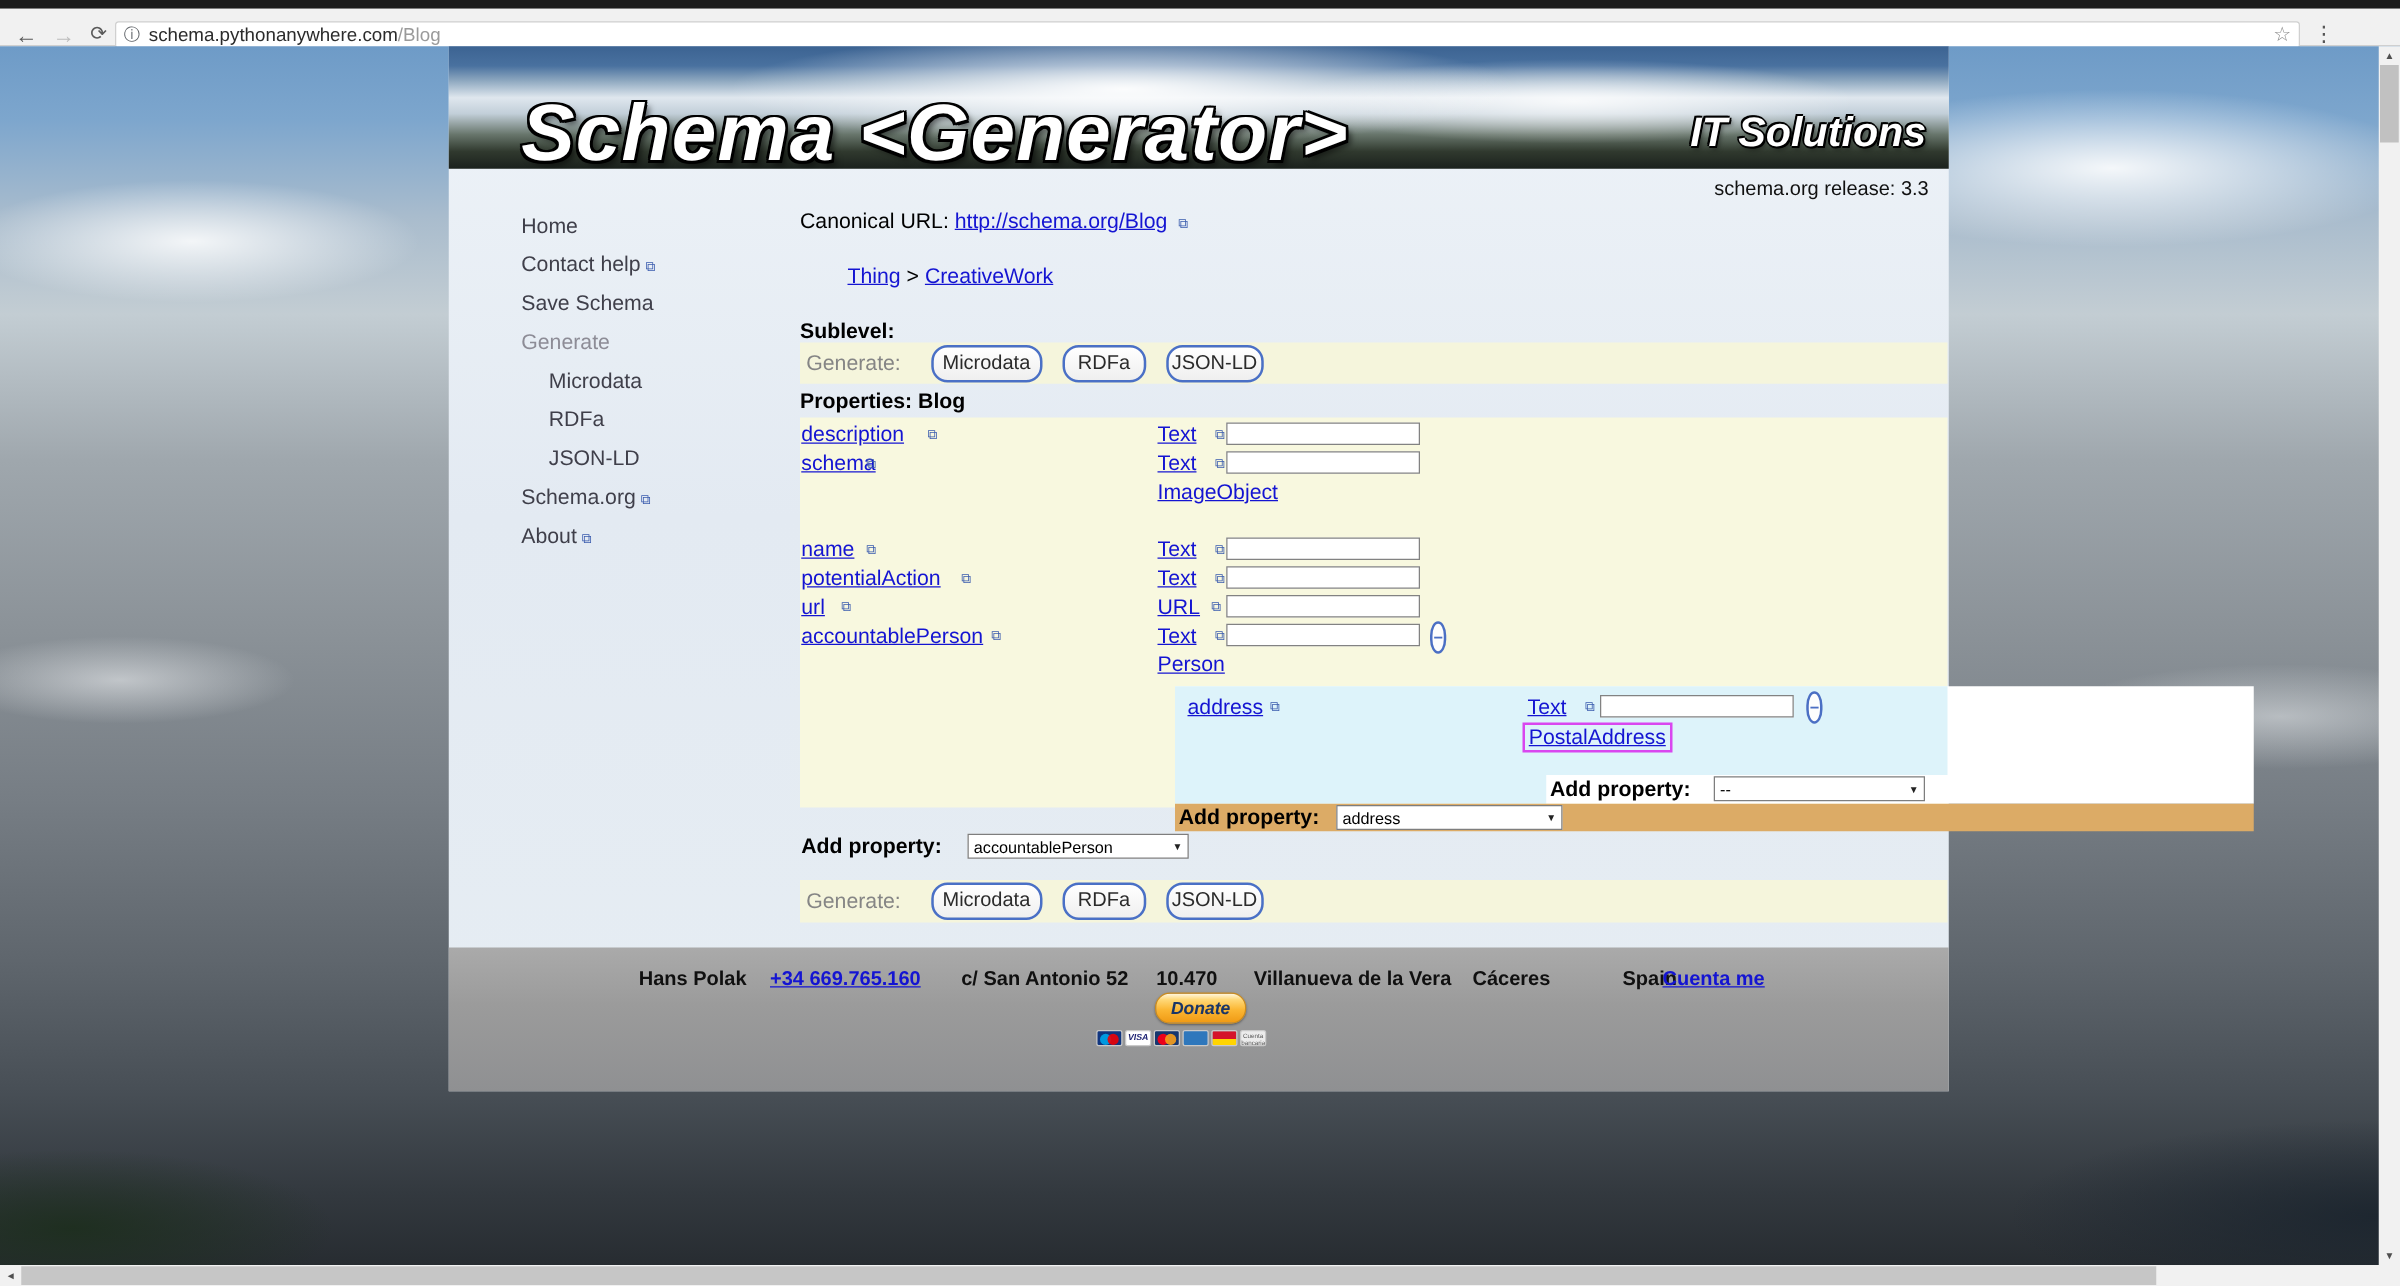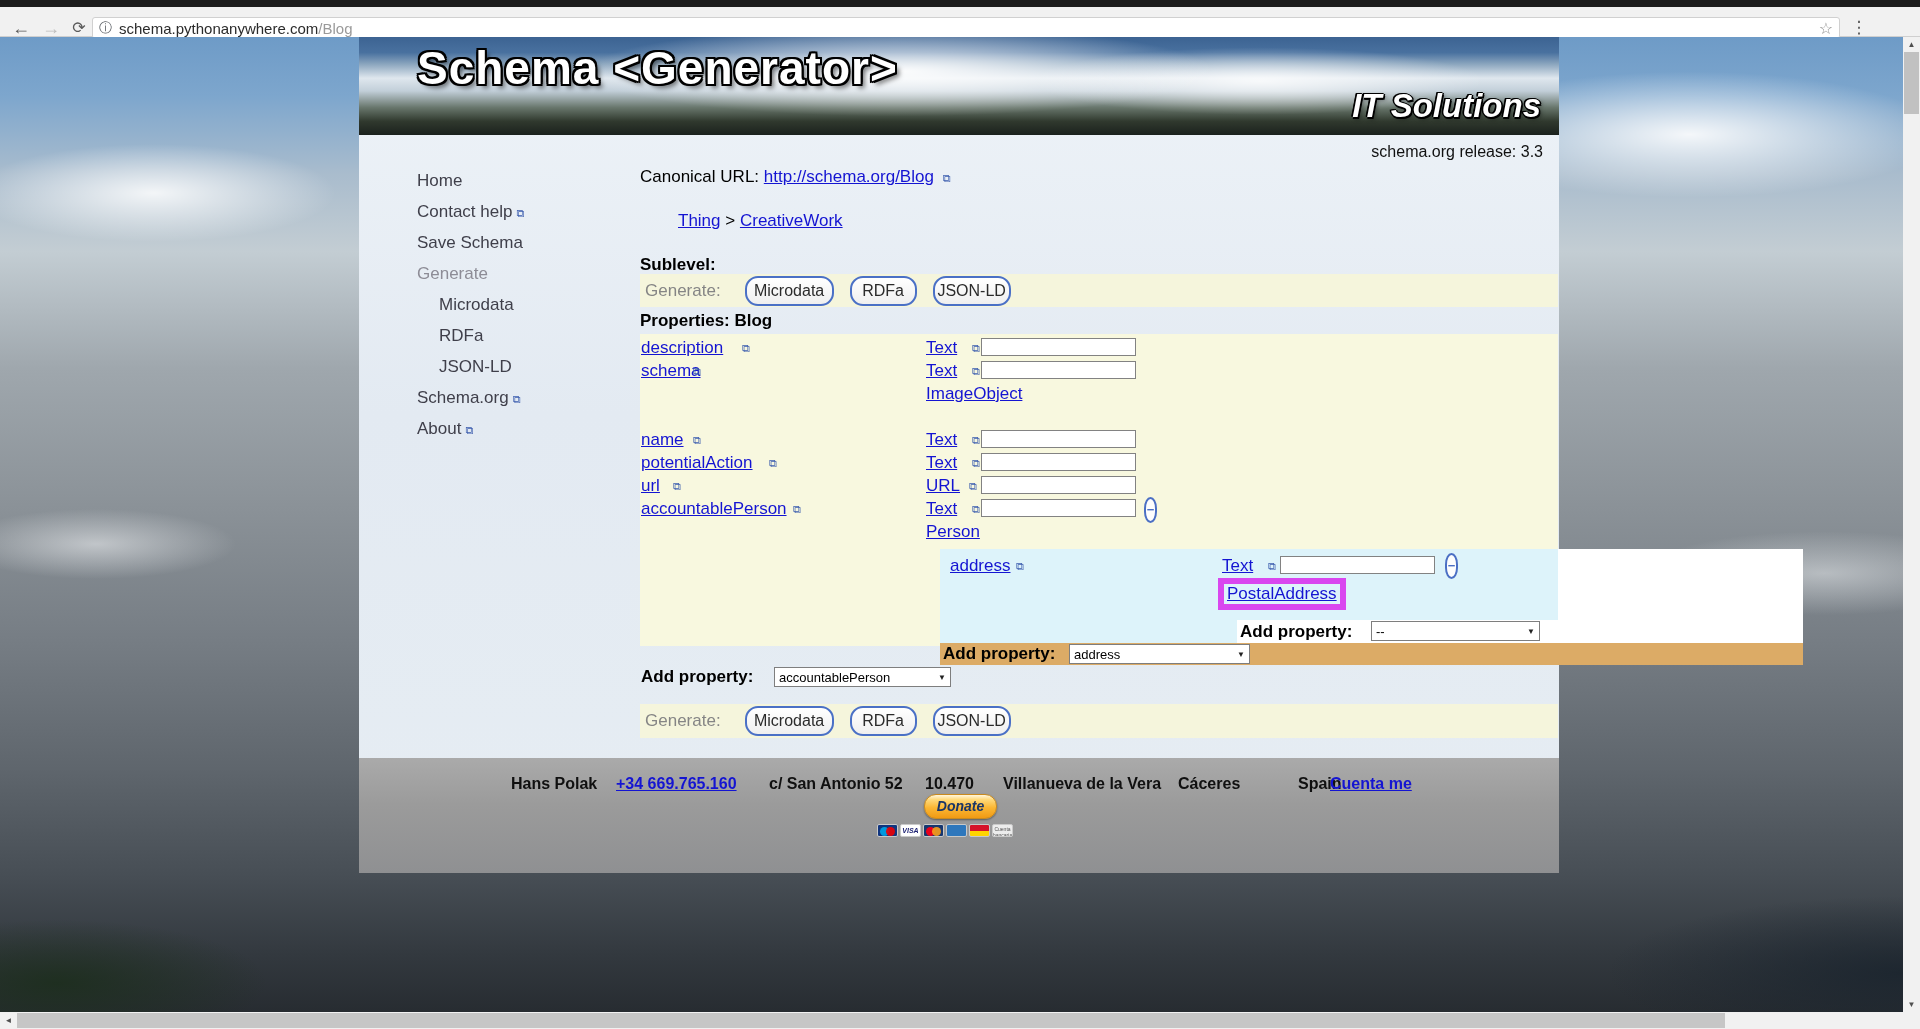--- a/index.html
+++ b/index.html
@@ -34,21 +34,21 @@
 
   
   .card { left:359px; top:37px; width:1200px; height:836px;
     background: linear-gradient(180deg,#eef3f8 0%,#e3eaf2 45%,#e6edf3 100%); }
   .banner { left:0; top:0; width:1200px; height:98px;
     background:
       radial-gradient(ellipse 420px 60px at 45% 35%, rgba(255,255,255,.95), rgba(255,255,255,0) 75%),
       radial-gradient(ellipse 300px 45px at 75% 45%, rgba(255,255,255,.8), rgba(255,255,255,0) 75%),
       linear-gradient(180deg,#3c6392 0%,#49719f 16%,#8da7bf 28%,#dfe7ee 42%,#c2cfd9 55%,#68766c 72%,#30392e 86%,#1b211d 100%);
     overflow:hidden; }
-  .site-title { left:58px; top:4px; font-size:46px; font-weight:bold; color:#fff; letter-spacing:1px; white-space:nowrap;
+  .site-title { left:58px; top:32px; font-size:64px; font-weight:bold; font-style:italic; color:#fff; letter-spacing:1px; white-space:nowrap;
     text-shadow:2px 0 #000,-2px 0 #000,0 2px #000,0 -2px #000,2px 2px #000,-2px -2px #000,2px -2px #000,-2px 2px #000,4px 4px 5px rgba(0,0,0,.55); }
   .site-tagline { right:18px; top:50px; font-size:33px; font-weight:bold; font-style:italic; color:#fff; white-space:nowrap;
     text-shadow:1.5px 0 #000,-1.5px 0 #000,0 1.5px #000,0 -1.5px #000,1.5px 1.5px #000,-1.5px -1.5px #000,2px 2px 4px rgba(0,0,0,.5); }
   .release { right:16px; top:106px; font-size:16px; color:#111; }
 
   
   .sidebar { left:34px; top:134px; width:230px; }
   .side-item { height:31px; font-size:17px; color:#3f3f4a; cursor:pointer; white-space:nowrap;margin-left:24px; }
   .side-item.disabled { color:#8d8c96; cursor:default; }
   .side-item.indent { padding-left:22px; }
@@ -61,21 +61,21 @@
   .beige-row { background:#f5f5dc; display:flex; align-items:center; padding-left:5px; }
   .gen-label { font-size:17px; color:#858585; margin-right:24px; }
   .btn { border:2px solid #4a70c6; border-radius:13px; background:linear-gradient(#ffffff,#efefef); padding:4px 0; width:89px; text-align:center; font-size:16px; color:#2b2b2b; margin-right:16px; cursor:pointer; }
   .btn.narrow { width:67px; }
   .btn.mid { width:78px; }
 
   .ptable { left:281px; top:297px; width:918px; height:312px; background:#f8f8df; }
   .prow { position:absolute; left:1px; height:23px; }
   .tinput { width:155px; height:18px; border:1px solid #828282; background:#fff; font-size:13px; padding:0 2px; }
   .minus-btn { width:13px; height:26px; border:2px solid #4b6fc4; border-radius:8px / 14px; background:#fdfdfd; color:#4b6fc4; font-size:13px; font-weight:bold; line-height:21px; text-align:center; cursor:pointer; }
-  .hl-box { border:6px solid #d946ef; padding:0 3px; display:inline-block; }
+  .hl-box { border:2px solid #d946ef; padding:0 3px; display:inline-block; }
 
   .person-panel { left:300px; top:215px; width:863px; height:94px; background:#fff; }
   .blue-rect1 { left:0; top:0; width:618px; height:71px; background:#ddf3fa; }
   .blue-rect2 { left:0; top:71px; width:297px; height:23px; background:#ddf3fa; }
   .tan-row { left:300px; top:309px; width:863px; height:22px; background:#dcab66; }
   .sel { background:#fff; border:1px solid #7e7e7e; height:20px; display:flex; align-items:center; justify-content:space-between; padding:0 4px; font-size:13px; color:#000; cursor:pointer; }
   .sel .arr { font-size:8px; color:#222; margin-left:6px; }
 
   
   .footband { left:0; top:721px; width:1200px; height:115px;

